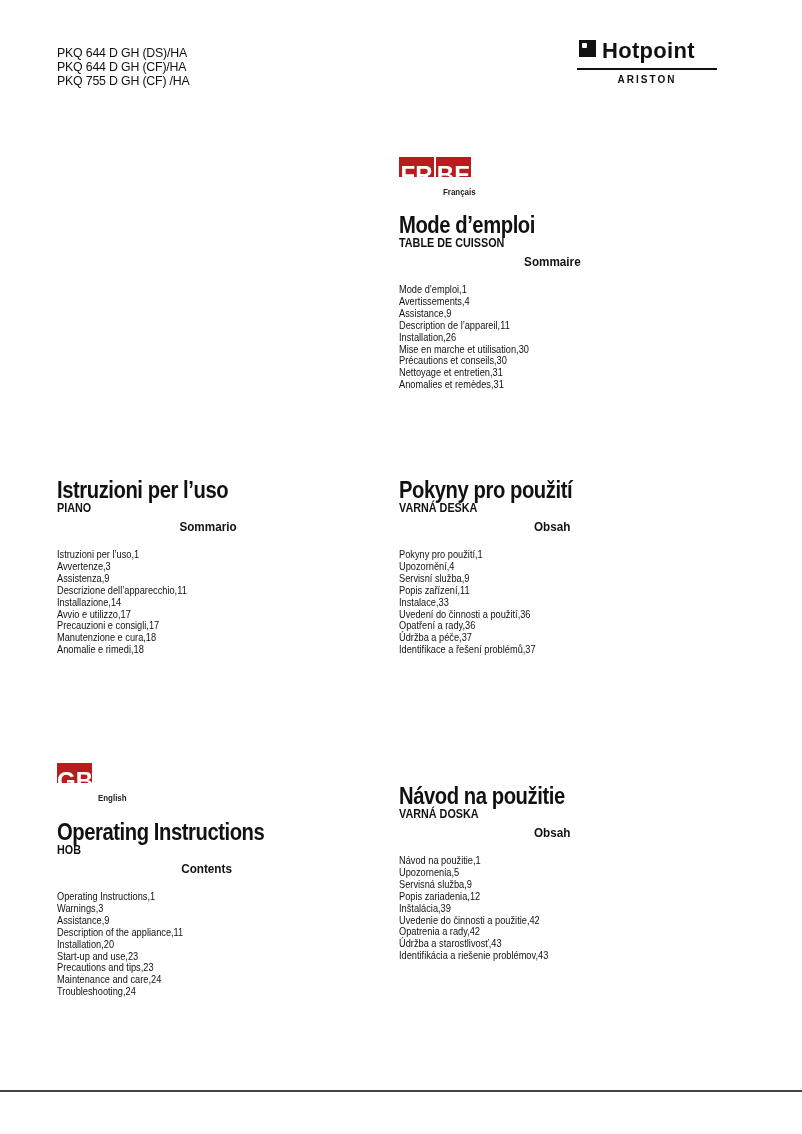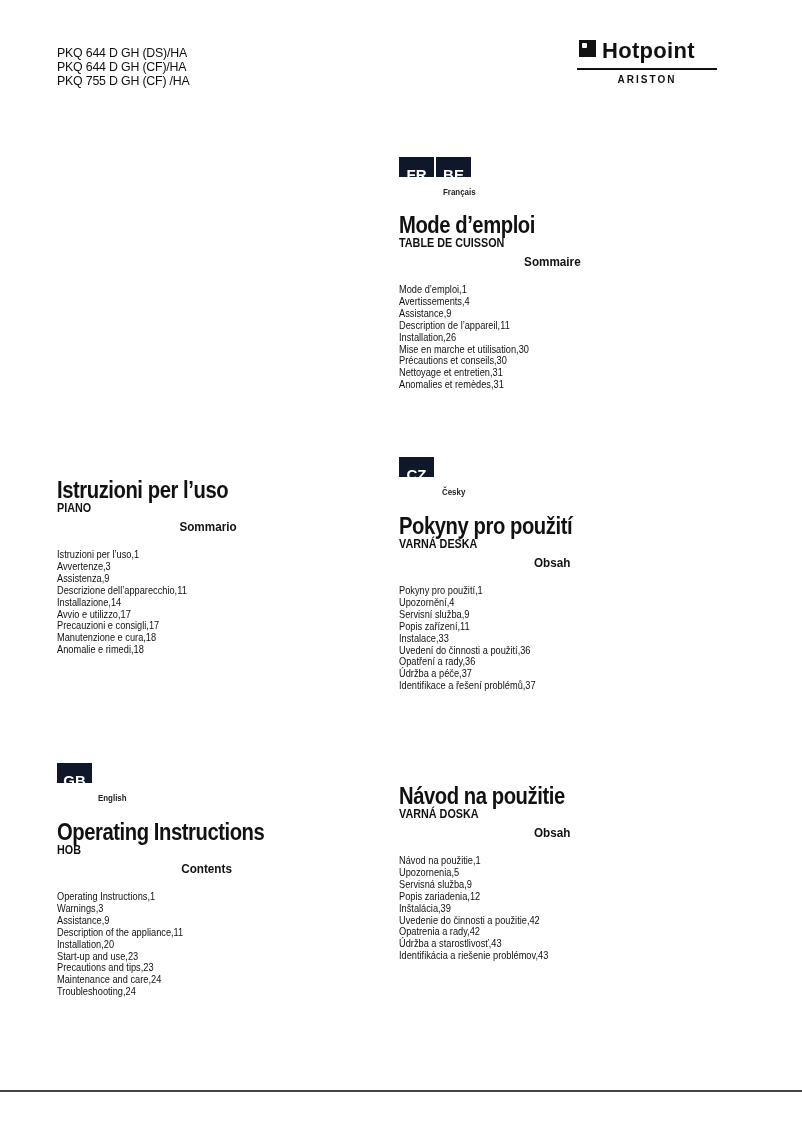--- a/index.html
+++ b/index.html
@@ -11,22 +11,22 @@
   .logo { position:absolute; left:577px; top:40px; width:140px; }
   .logo-top { display:flex; align-items:flex-start; height:24px; }
   .logo-sq { width:17px; height:17px; background:#111; position:relative; margin-right:6px; margin-left:2px; }
   .logo-sq::after { content:""; position:absolute; left:3px; top:3px; width:5px; height:5px; background:#fff; border-radius:1px; }
   .logo-word { font-size:22px; font-weight:bold; letter-spacing:0.3px; color:#111; line-height:22px; }
   .logo-rule { height:2px; background:#111; margin-top:4px; }
   .logo-sub { font-size:10px; font-weight:bold; letter-spacing:2px; text-align:center; margin-top:4px; color:#111; }
 
   .section { position:absolute; width:300px; }
   .badges { position:relative; height:36px; display:flex; }
-  .badge { width:35px; height:20px; background:#0f172a; color:#fff; font-weight:bold;
-           font-size:15px; line-height:36px; text-align:center; margin-right:2px; }
+  .badge { width:35px; height:20px; background:#b91c1c; color:#fff; font-weight:bold;
+           font-size:24px; line-height:36px; text-align:center; margin-right:2px; }
   .lang { position:absolute; bottom:-4px; font-size:9px; font-weight:bold; color:#222;
           white-space:nowrap; transform:scaleX(0.88); transform-origin:left; }
   .title { font-size:23px; font-weight:bold; margin-top:14px; line-height:24px; letter-spacing:-0.5px;
            transform:scaleX(0.88); transform-origin:left; white-space:nowrap; }
   .subtitle { font-size:12px; font-weight:bold; line-height:13px; transform:scaleX(0.9); transform-origin:left; white-space:nowrap; }
   .toc-head { font-size:13px; font-weight:bold; line-height:14px; margin-top:5px; padding-left:136px;
               transform:scaleX(0.9); transform-origin:left; white-space:nowrap; }
   .toc { margin-top:15px; }
   .toc-item { font-size:10.5px; line-height:11.9px; white-space:nowrap; transform:scaleX(0.88); transform-origin:left; color:#111; }
   .bottom-rule { position:absolute; left:0; top:1090px; width:802px; height:2px; background:#444; }
@@ -82,24 +82,20 @@
     <div class="toc-item">Descrizione dell’apparecchio,11</div>
     <div class="toc-item">Installazione,14</div>
     <div class="toc-item">Avvio e utilizzo,17</div>
     <div class="toc-item">Precauzioni e consigli,17</div>
     <div class="toc-item">Manutenzione e cura,18</div>
     <div class="toc-item">Anomalie e rimedi,18</div>
   </div>
 </div>
 
 <div class="section" style="left:399px; top:457px;">
-  <div class="badges">
-    <div class="badge">CZ</div>
-    <span class="lang" style="left:43px;">Česky</span>
-  </div>
   <div class="title" style="margin-top:21px;">Pokyny pro použití</div>
   <div class="subtitle">VARNÁ DESKA</div>
   <div class="toc-head" style="padding-left:150px;">Obsah</div>
   <div class="toc">
     <div class="toc-item">Pokyny pro použití,1</div>
     <div class="toc-item">Upozornění,4</div>
     <div class="toc-item">Servisní služba,9</div>
     <div class="toc-item">Popis zařízení,11</div>
     <div class="toc-item">Instalace,33</div>
     <div class="toc-item">Uvedení do činnosti a použití,36</div>

